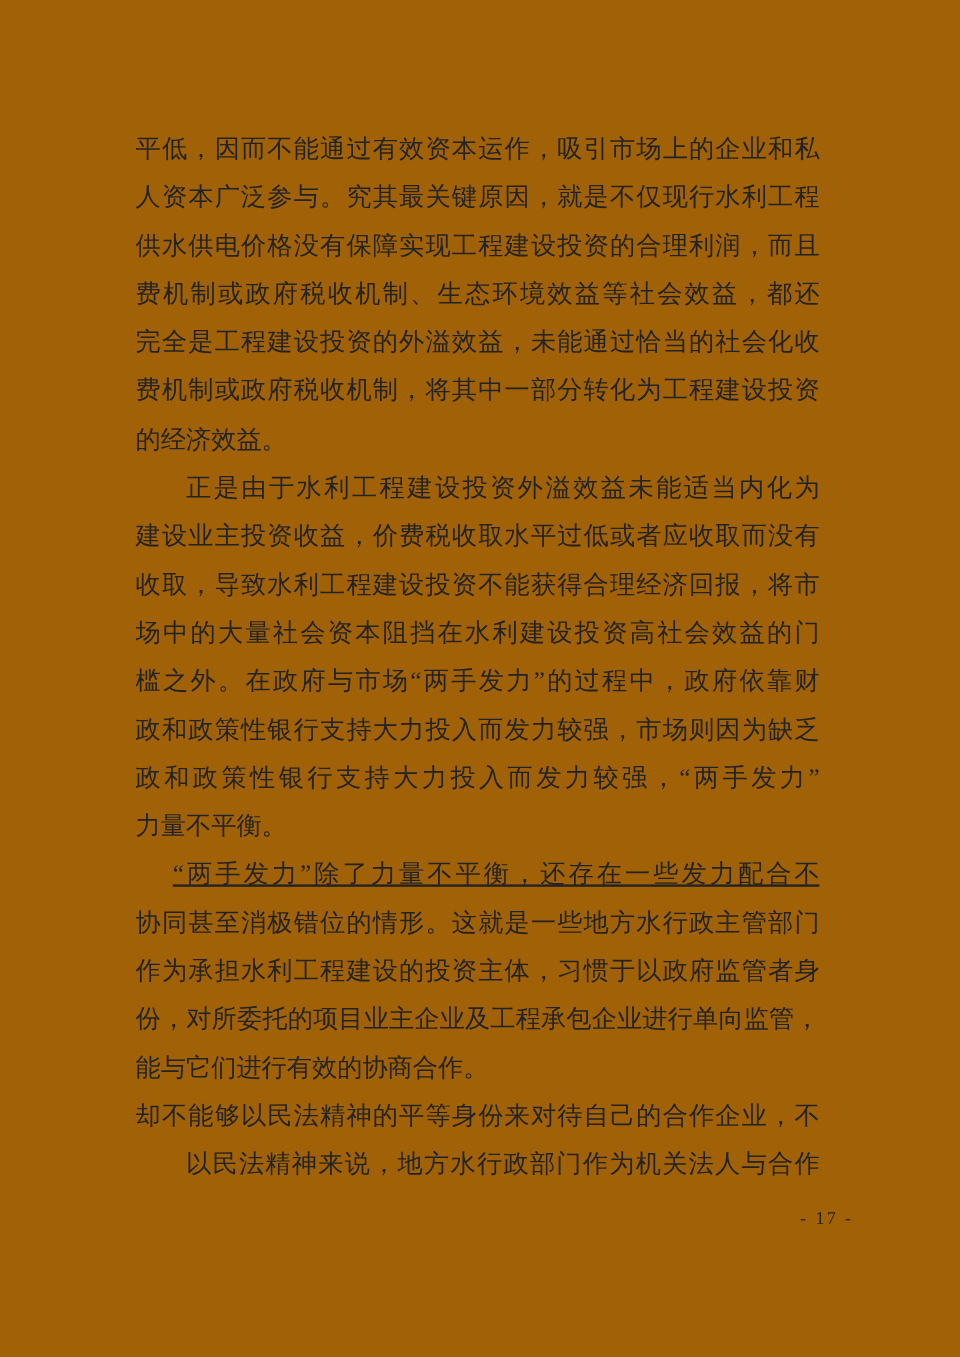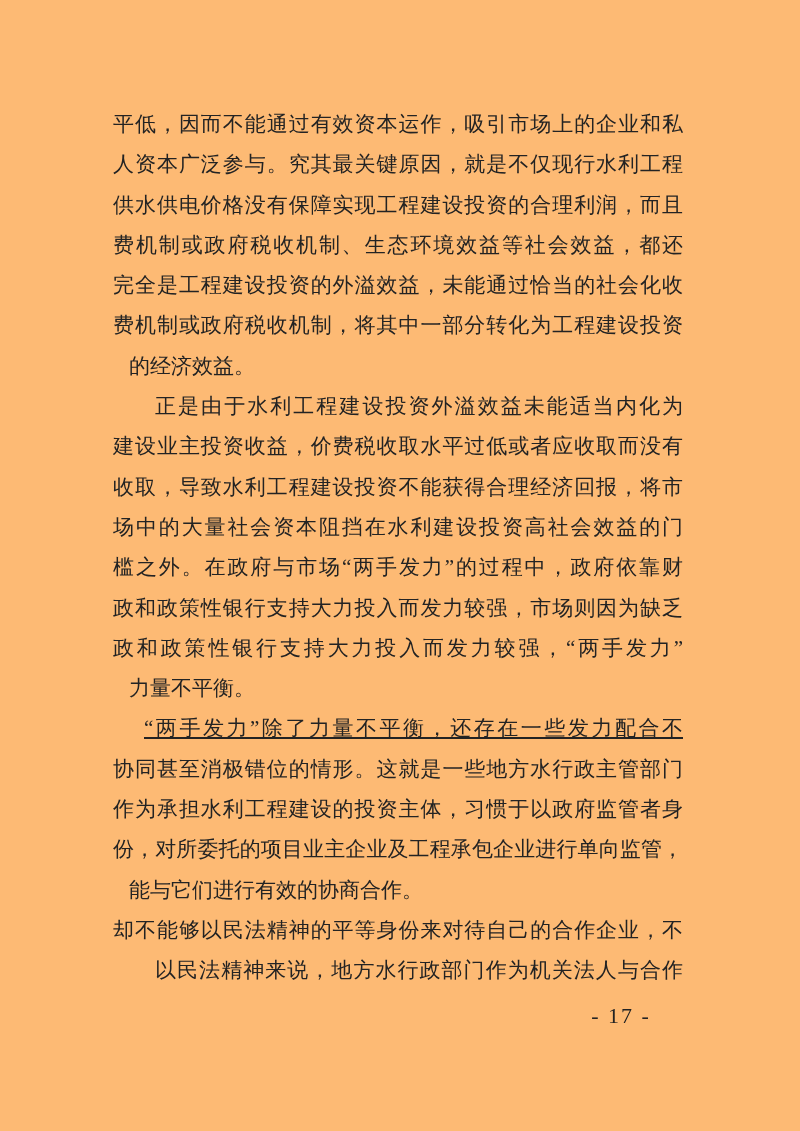--- a/index.html
+++ b/index.html
@@ -12,21 +12,21 @@
     background: #ffffff;
     position: relative;
     overflow: hidden;
     font-family: "Liberation Serif", serif;
   }
   .page {
     position: absolute;
     left: 0; top: 0;
     width: 800px;
     height: 1131px;
-    background: #fdba74;
+    background: #a16207;
   }
   .body-text {
     position: absolute;
     left: 113px;
     top: 104px;
     width: 570px;
     font-size: 21px;
     color: #232323;
     font-family: "Liberation Serif", serif;
   }
@@ -38,37 +38,36 @@
     display: block;
     height: 40.3px;
     line-height: 40.3px;
     text-align: justify;
     text-align-last: justify;
     overflow: hidden;
   }
   .line.end {
     text-align: left;
     text-align-last: left;
-    margin-left: 16px;
   }
   .line.indent2 {
     text-indent: 42px;
   }
   .line.indentq {
     text-indent: 31px;
     text-decoration: underline;
   }
   .page-number {
     position: absolute;
-    left: 576px;
+    left: 644px;
     top: 1003px;
     width: 90px;
     height: 26px;
     line-height: 26px;
-    font-size: 22px;
+    font-size: 15px;
     letter-spacing: 2px;
     text-align: center;
     color: #232323;
     font-family: "Liberation Serif", serif;
   }
 </style>
 </head>
 <body>
 
 <div class="page">

